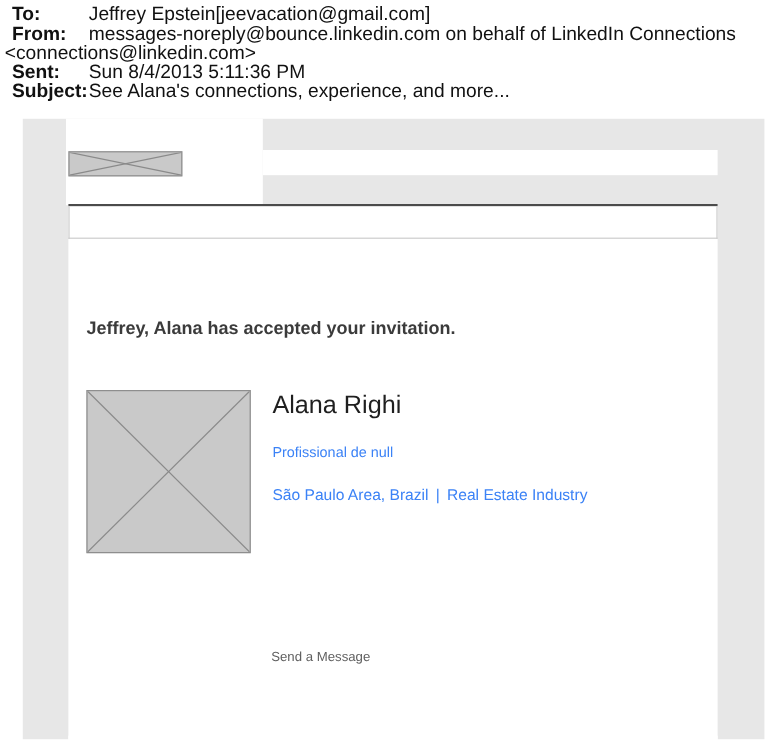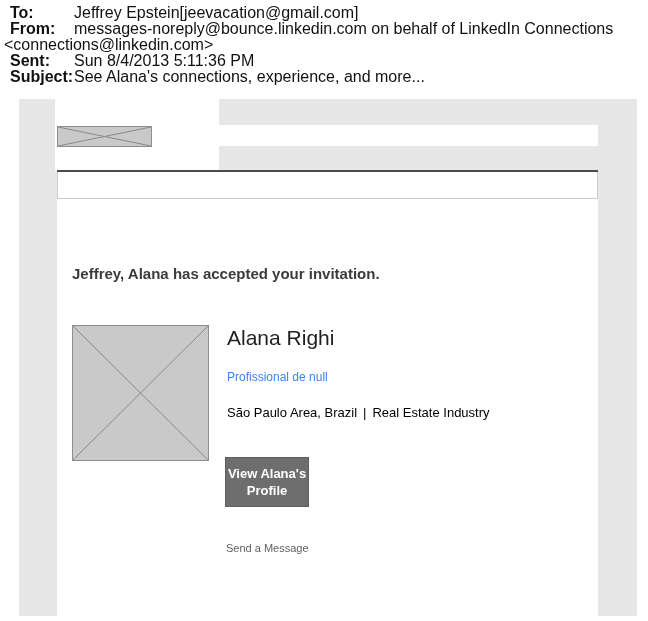--- a/index.html
+++ b/index.html
@@ -29,21 +29,21 @@
     position:absolute;left:57px;top:170px;width:541px;height:469px;box-sizing:border-box;
     background:#ffffff;border-top:2px solid #4b4b4b;
   }
   .banner-ph{
     position:absolute;left:0;top:0;width:100%;height:27px;box-sizing:border-box;
     background:#ffffff;border:1px solid #cccccc;border-top:none;
   }
   .greeting{position:absolute;left:15px;top:93px;font-size:15px;font-weight:bold;color:#3b3b3b;}
   .name{position:absolute;left:170px;top:154px;font-size:21px;font-weight:normal;color:#1f1f1f;}
   .headline{position:absolute;left:170px;top:198px;font-size:12px;color:#3b82f6;}
-  .loc-line{position:absolute;left:170px;top:233px;font-size:13px;color:#000000;}
+  .loc-line{position:absolute;left:170px;top:233px;font-size:13px;color:#3b82f6;}
   .loc-sep{padding:0 6px;}
   .view-btn{
     position:absolute;left:168px;top:285px;width:84px;height:50px;box-sizing:border-box;
     background:#6e6e6e;color:#ffffff;font-size:13px;font-weight:bold;line-height:17px;
     text-align:center;padding-top:7px;cursor:pointer;border:1px solid #5f5f5f;
   }
   .send-msg{position:absolute;left:169px;top:370px;font-size:11px;color:#5f5f5f;cursor:pointer;}
 </style>
 </head>
 <body>
@@ -94,20 +94,19 @@
       </svg>
     </div>
 
     <div class="name">Alana Righi</div>
     <div class="headline">Profissional de null</div>
 
     <div class="loc-line">
       <span>São Paulo Area, Brazil</span><span class="loc-sep">|</span><span>Real Estate Industry</span>
     </div>
 
-    <div class="view-btn">View Alana's Profile</div>
 
     <div class="send-msg">Send a Message</div>
   </div>
 
   <div class="bottom-strip"></div>
 
 </div>
 
 </body></html>

